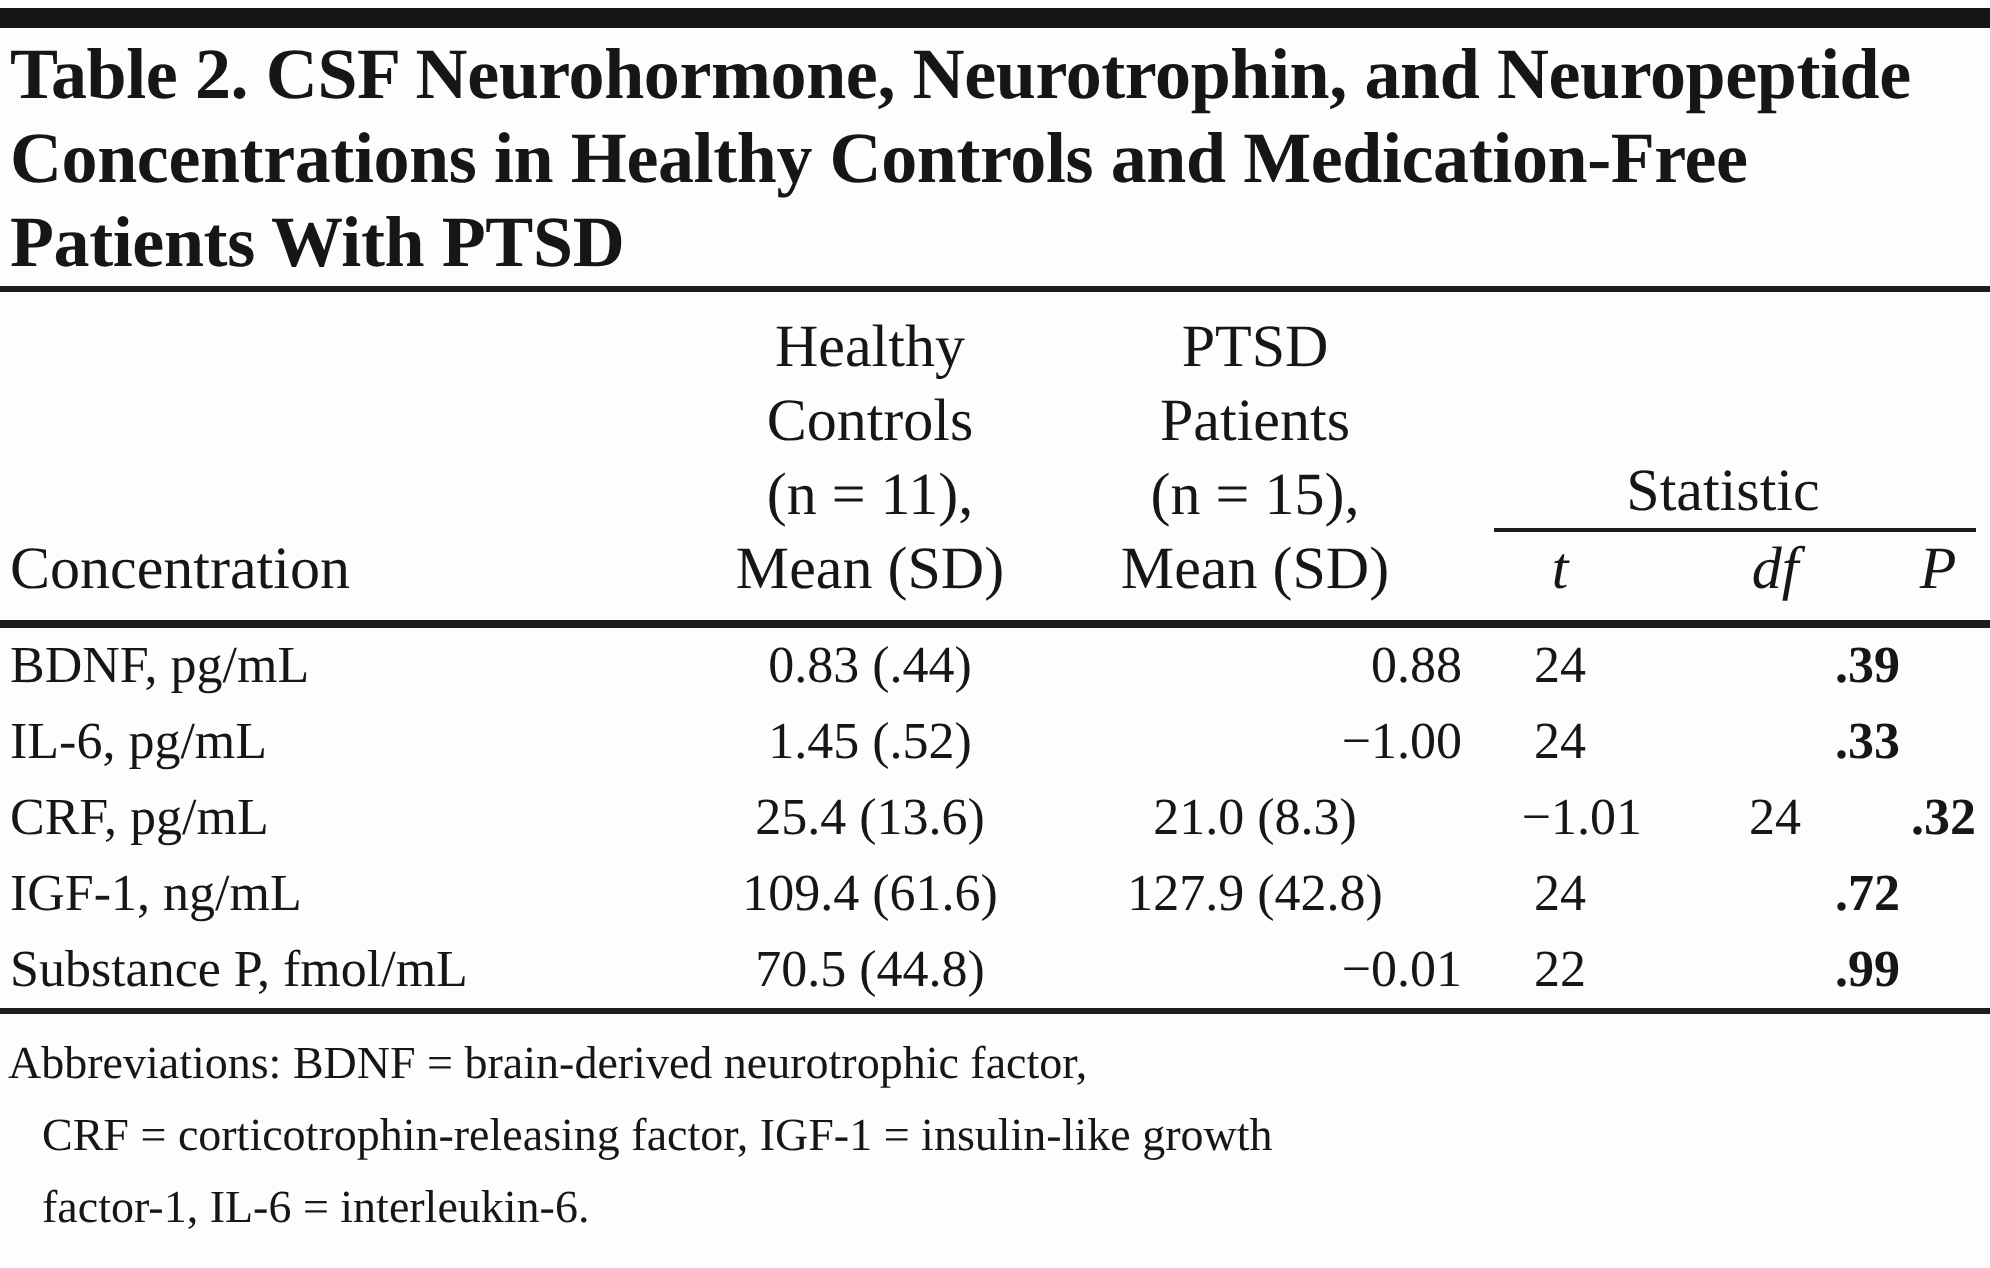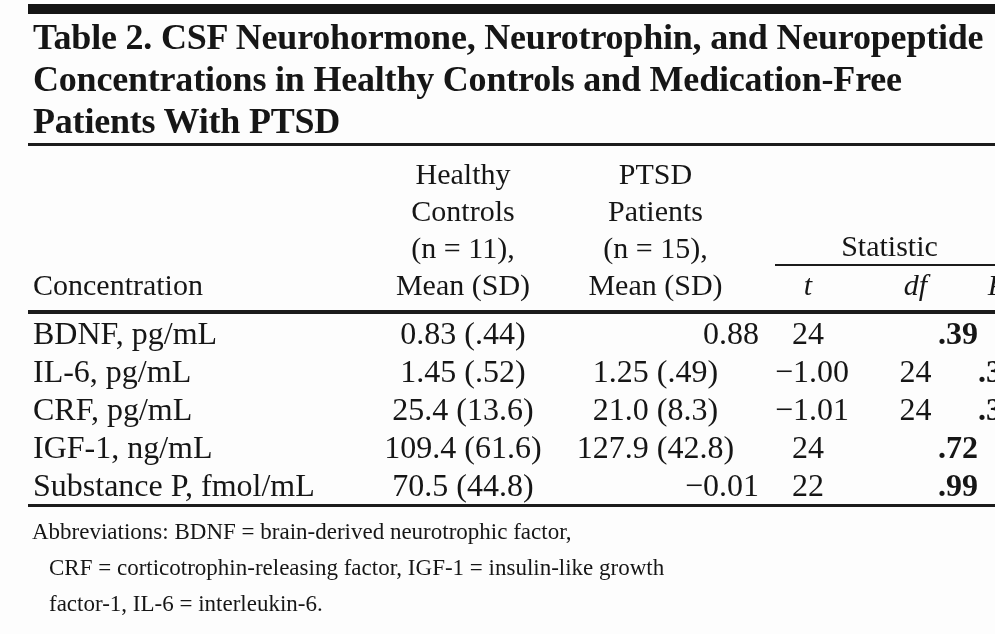--- a/index.html
+++ b/index.html
@@ -6,21 +6,20 @@
   html, body { background: #e8e8e8; }
   .page {
     position: relative;
     width: 995px;
     height: 634px;
     margin: 0 auto;
     background: #fdfdfd;
     color: #161616;
     font-family: "Liberation Serif", serif;
     overflow: hidden;
-    padding-left: 28px;
   }
   .topbar {
     margin-top: 4px;
     height: 10px;
     width: 100%;
     background: #151515;
   }
   .title {
     padding: 2px 0 1px 5px;
     font-size: 36px;
@@ -54,21 +53,21 @@
   .stat-group { grid-column: 4 / 7; padding-bottom: 7px; }
   .stat-label { text-align: center; line-height: 37px; margin-top: 34px; }
   .stat-rule  { height: 2px; background: #1c1c1c; margin-left: 12px; }
   .stat-cols  {
     display: grid;
     grid-template-columns: 90px 125px 38px;
     line-height: 37px;
   }
   .italic { font-style: italic; }
 
-  .tbody { font-size: 32px; }
+  .tbody { font-size: 26px; }
   .trow  { height: 38px; line-height: 38px; }
   .cell-label  { text-align: left;  white-space: nowrap; }
   .cell-center { text-align: center; }
   .cell-right  { text-align: right; font-weight: bold; }
   .cell-t      { text-align: right; padding-right: 4px; }
 
   .footnote {
     height: 156px;
     font-size: 23px;
     line-height: 36px;
@@ -119,21 +118,20 @@
       <div class="cell-label">BDNF, pg/mL</div>
       <div class="cell-center">0.83 (.44)</div>
       <div class="cell-t">0.88</div>
       <div class="cell-center">24</div>
       <div class="cell-right">.39</div>
     </div>
 
     <div class="grid6 trow">
       <div class="cell-label">IL-6, pg/mL</div>
       <div class="cell-center">1.45 (.52)</div>
-      <div class="cell-center">1.25 (.49)</div>
       <div class="cell-t">−1.00</div>
       <div class="cell-center">24</div>
       <div class="cell-right">.33</div>
     </div>
 
     <div class="grid6 trow">
       <div class="cell-label">CRF, pg/mL</div>
       <div class="cell-center">25.4 (13.6)</div>
       <div class="cell-center">21.0 (8.3)</div>
       <div class="cell-t">−1.01</div>

